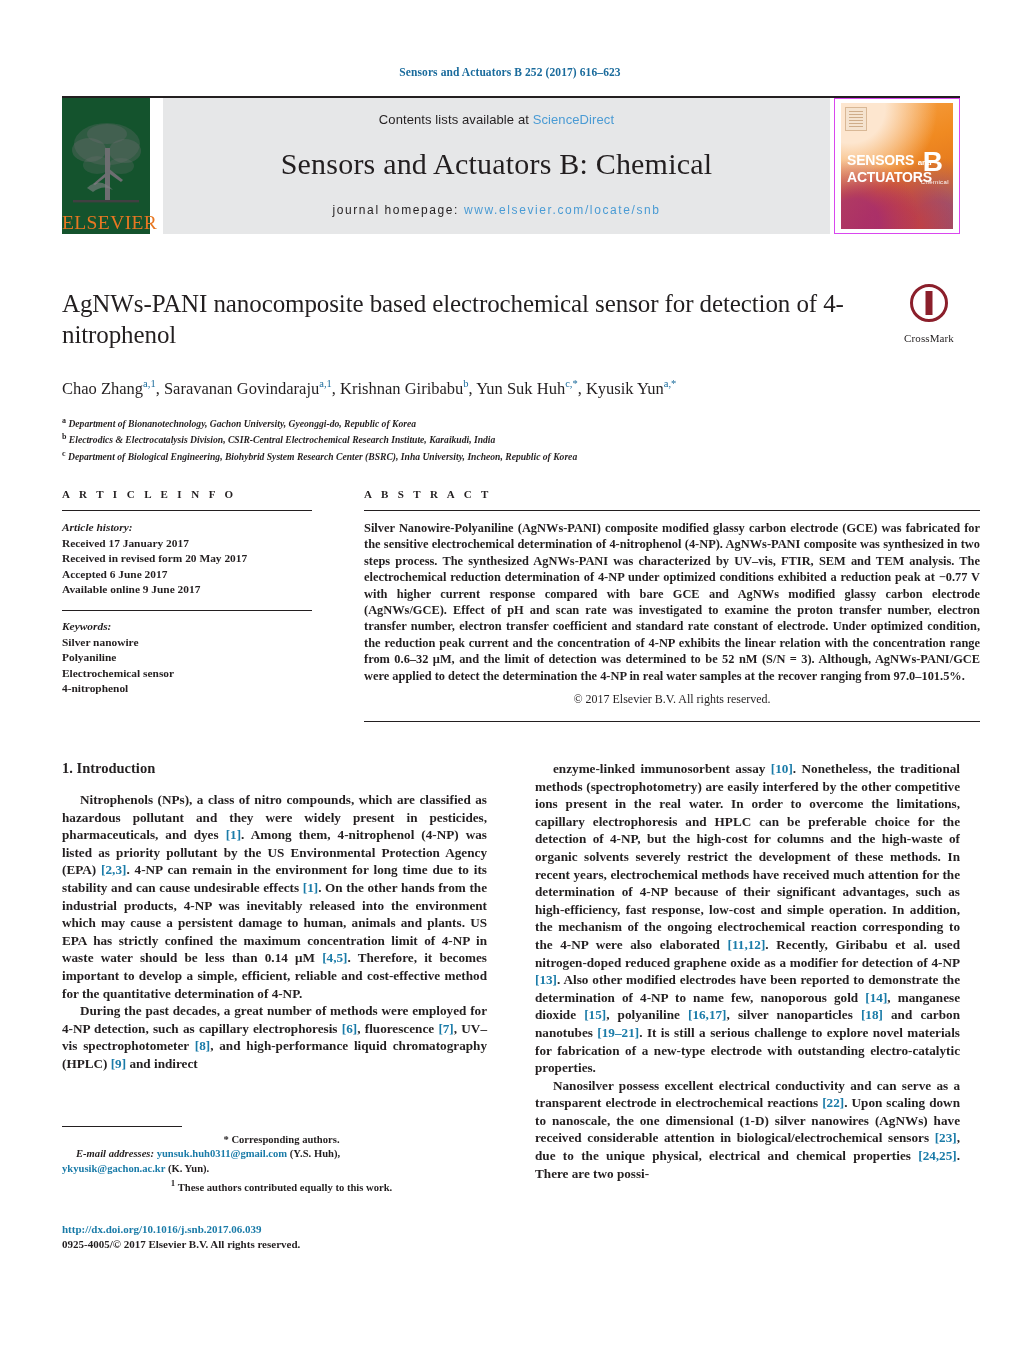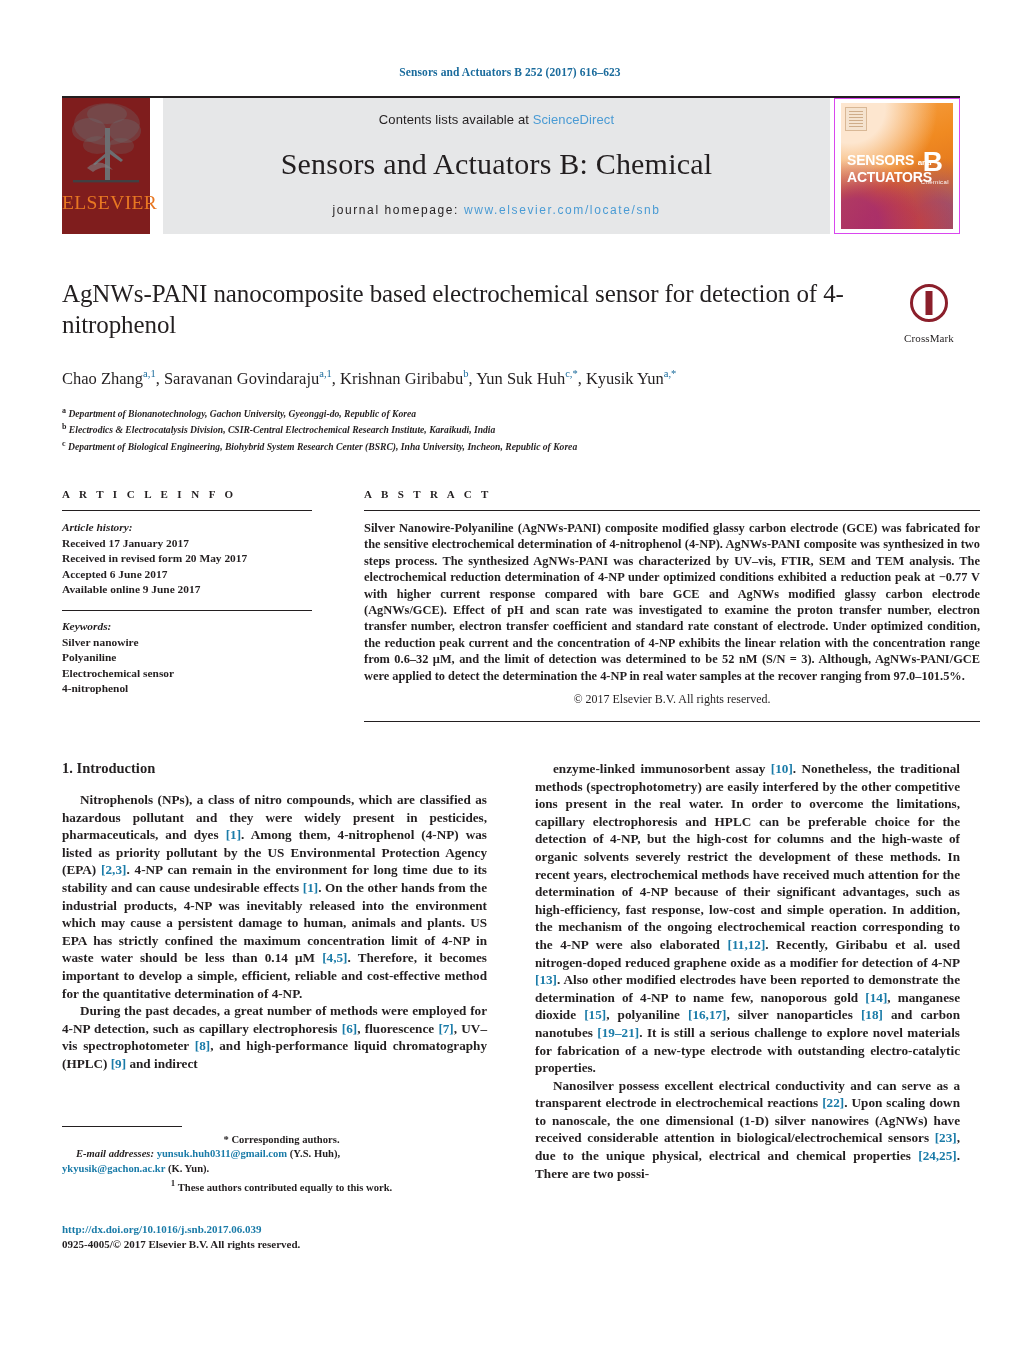--- a/index.html
+++ b/index.html
@@ -47,22 +47,22 @@
   }
   .banner-inner {
     display: flex;
     height: 136px;
     align-items: stretch;
   }
   .elsevier-logo {
     width: 88px;
     flex: 0 0 88px;
     position: relative;
-    background: #7f1d1d;
-    padding-top: 0;
+    background: #14532d;
+    padding-top: 20px;
     box-sizing: border-box;
   }
   .tree-svg { display:block; margin: 0 auto; }
   .elsevier-word {
     font-family: "Liberation Serif", serif;
     color: #E87722;
     font-size: 19.5px;
     letter-spacing: .4px;
     text-align: center;
     line-height: 20px;
@@ -163,21 +163,21 @@
     top: 80px;
     color: #fff;
     font-family: "Liberation Sans", sans-serif;
     font-size: 6px;
     letter-spacing: .4px;
   }
 
   
   .title-block {
     position: absolute;
-    top: 278px;
+    top: 288px;
     left: 62px;
     width: 790px;
   }
   .article-title {
     font-family: "Liberation Serif", serif;
     font-size: 25px;
     line-height: 31px;
     color: #231f20;
     margin: 0;
     font-weight: normal;

